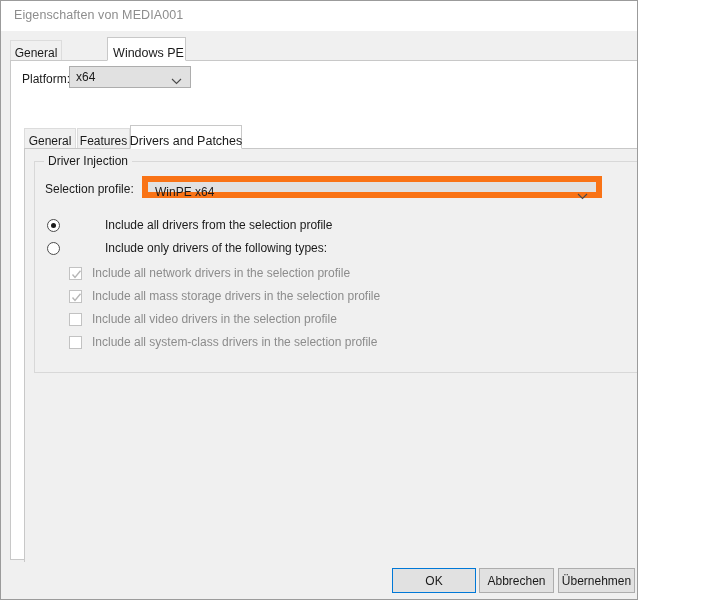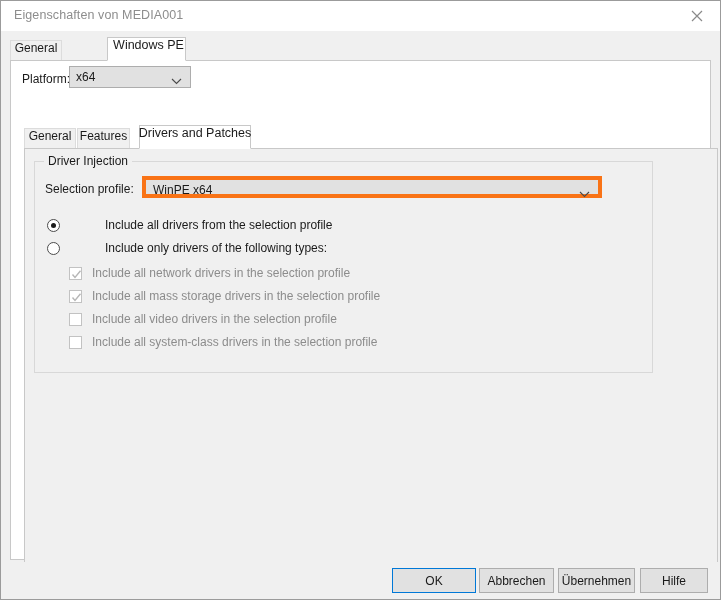--- a/index.html
+++ b/index.html
@@ -13,21 +13,21 @@
     font-family: "Liberation Sans", sans-serif;
     font-size: 12px;
     color: #000000;
     overflow: hidden;
   }
 
   
   #window {
     position: absolute;
     left: 0; top: 0;
-    width: 721px;
+    width: 638px;
     height: 600px;
     background: #fef9c3;
     border: 1px solid #9b9b9b;
     box-sizing: border-box;
     overflow: hidden;
   }
 
   
   #titlebar {
     position: absolute;
@@ -78,21 +78,21 @@
     position: absolute;
     top: 3px;
     height: 20px;
     background: #f0f0f0;
     border: 1px solid #dcdcdc;
     border-bottom: none;
     box-sizing: border-box;
     font-size: 12px;
     color: #1a1a1a;
     display: flex;
-    align-items: flex-start;
+    align-items: flex-end;
     justify-content: center;
     padding: 0 8px;
     white-space: nowrap;
     cursor: default;
   }
   .tab.selected {
     top: 0px;
     height: 24px;
     background: #ffffff;
     border: 1px solid #c8c8c8;
@@ -149,21 +149,21 @@
   #platform-combo-arrow {
     position: absolute;
     right: 8px;
     top: 7px;
   }
 
   
   #inner-tabs { left: 13px; top: 64px; width: 680px; }
   #inner-tab-0 { left: 0px;  width: 52px; }
   #inner-tab-1 { left: 53px; width: 53px; }
-  #inner-tab-2 { left: 106px; width: 112px; margin-left: 9px; }
+  #inner-tab-2 { left: 106px; width: 112px; }
 
   
   #inner-body {
     position: absolute;
     left: 13px;
     top: 87px;
     width: 694px;
     height: 438px;
     background: #f0f0f0;
     border: 1px solid #c8c8c8;
@@ -199,21 +199,21 @@
     font-size: 12px;
     color: #1a1a1a;
   }
   #profile-combo {
     position: absolute;
     left: 107px;
     top: 14px;
     width: 460px;
     height: 22px;
     background: #e1e1e1;
-    border: 4px solid #f97316;
+    border: 6px solid #f97316;
     box-sizing: border-box;
     cursor: default;
   }
   #profile-combo-value {
     position: absolute;
     left: 7px;
     top: 3px;
     font-size: 12px;
     color: #1a1a1a;
   }

